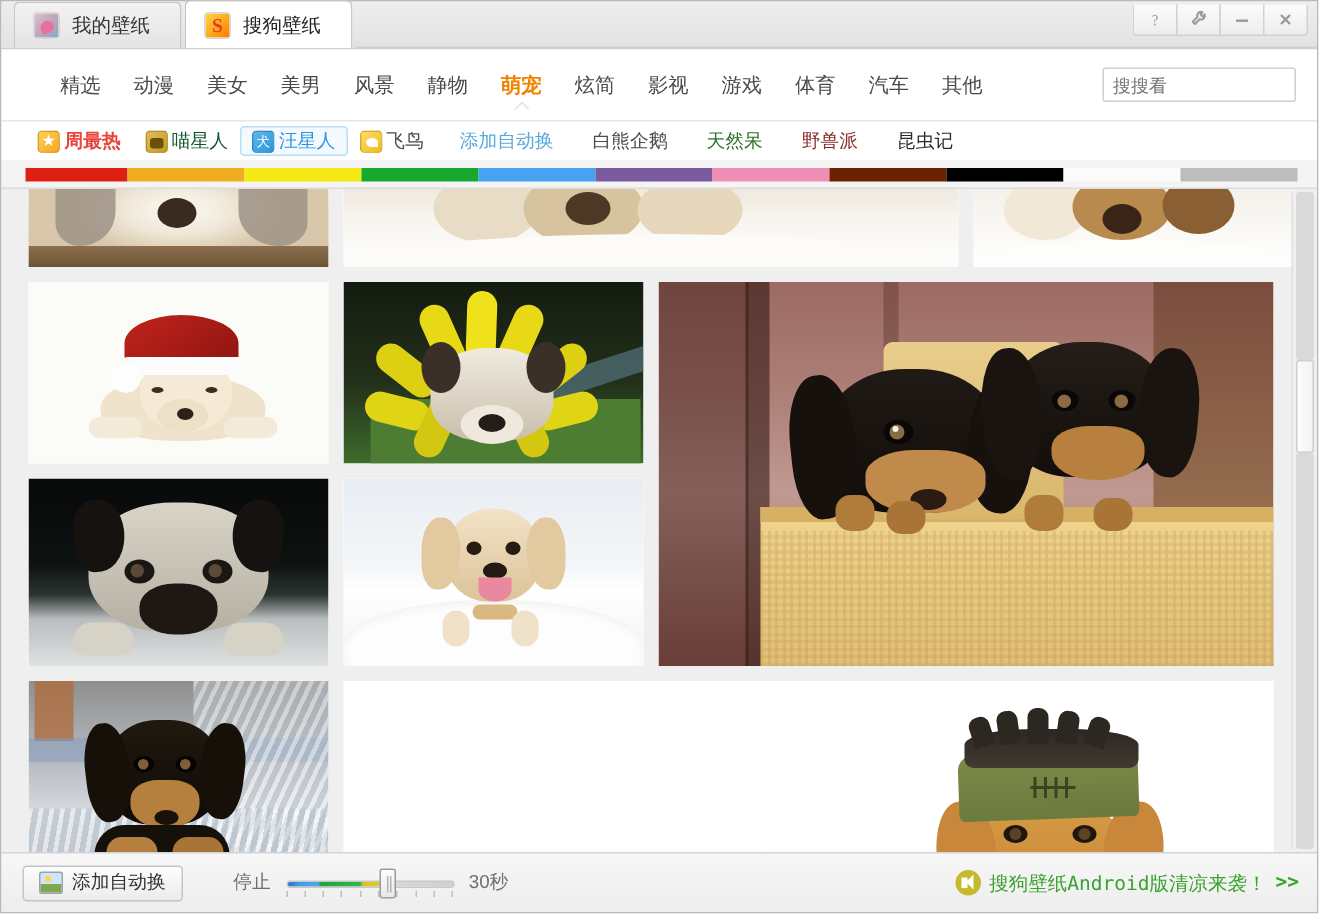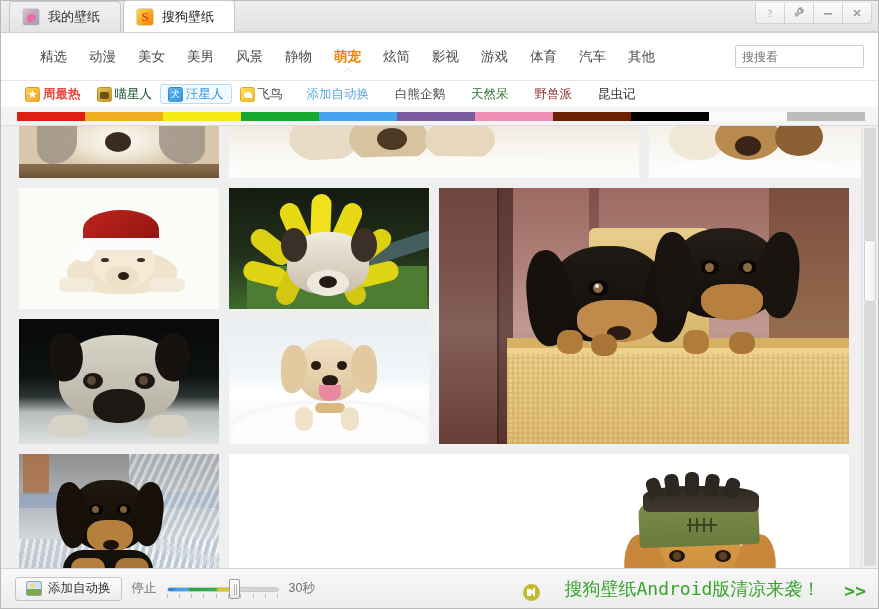--- a/index.html
+++ b/index.html
@@ -278,21 +278,21 @@
     width: 16px; height: 15px;
     border: 1px solid #9aa3ad;
     border-radius: 2px;
     background: linear-gradient(to bottom,#cfe4f6 55%,#7ea752 55%);
     position: relative;
   }
   .autobtn .bicon::after {
     content: ""; position: absolute; left: 3px; top: 2px;
     width: 4px; height: 4px; border-radius: 50%; background: #ffd84a;
   }
-  .stoplabel { font-size: 12.5px; color: #6f6f6f; }
+  .stoplabel { font-size: 12.5px; color: #6f6f6f; margin-left: 24px; }
   .slider {
     position: relative;
     width: 112px; height: 20px;
     display: flex; align-items: center;
   }
   .strack {
     position: absolute; left: 0; right: 0; top: 8px;
     height: 5px; border-radius: 3px;
     background: linear-gradient(to right,
       #2d74c8 0px, #3f9de8 8px, #4aa6ee 20px,
@@ -315,22 +315,22 @@
     box-shadow: 2px 0 0 #b4b4b4;
   }
   .sticks {
     position: absolute; left: 0; right: 0; top: 15px;
     display: flex; justify-content: space-between;
   }
   .stick { width: 1px; height: 4px; background: #bdbdbd; }
   .seclabel { font-size: 12.5px; color: #6f6f6f; }
   .promo {
     position: absolute; right: 12px;
-    display: flex; align-items: flex-end; gap: 24px;
-    font-size: 18px; color: #3aa22e;
+    display: flex; align-items: center; gap: 6px;
+    font-size: 13px; color: #3aa22e;
     font-family: "DejaVu Sans Mono","Liberation Mono",monospace;
   }
   .spk {
     width: 17px; height: 17px; border-radius: 50%;
     background: #c5b92c;
     position: relative; flex: none;
   }
   .spk::before {
     content: ""; position: absolute; left: 4px; top: 5px;
     width: 4px; height: 7px; background: #fff;

